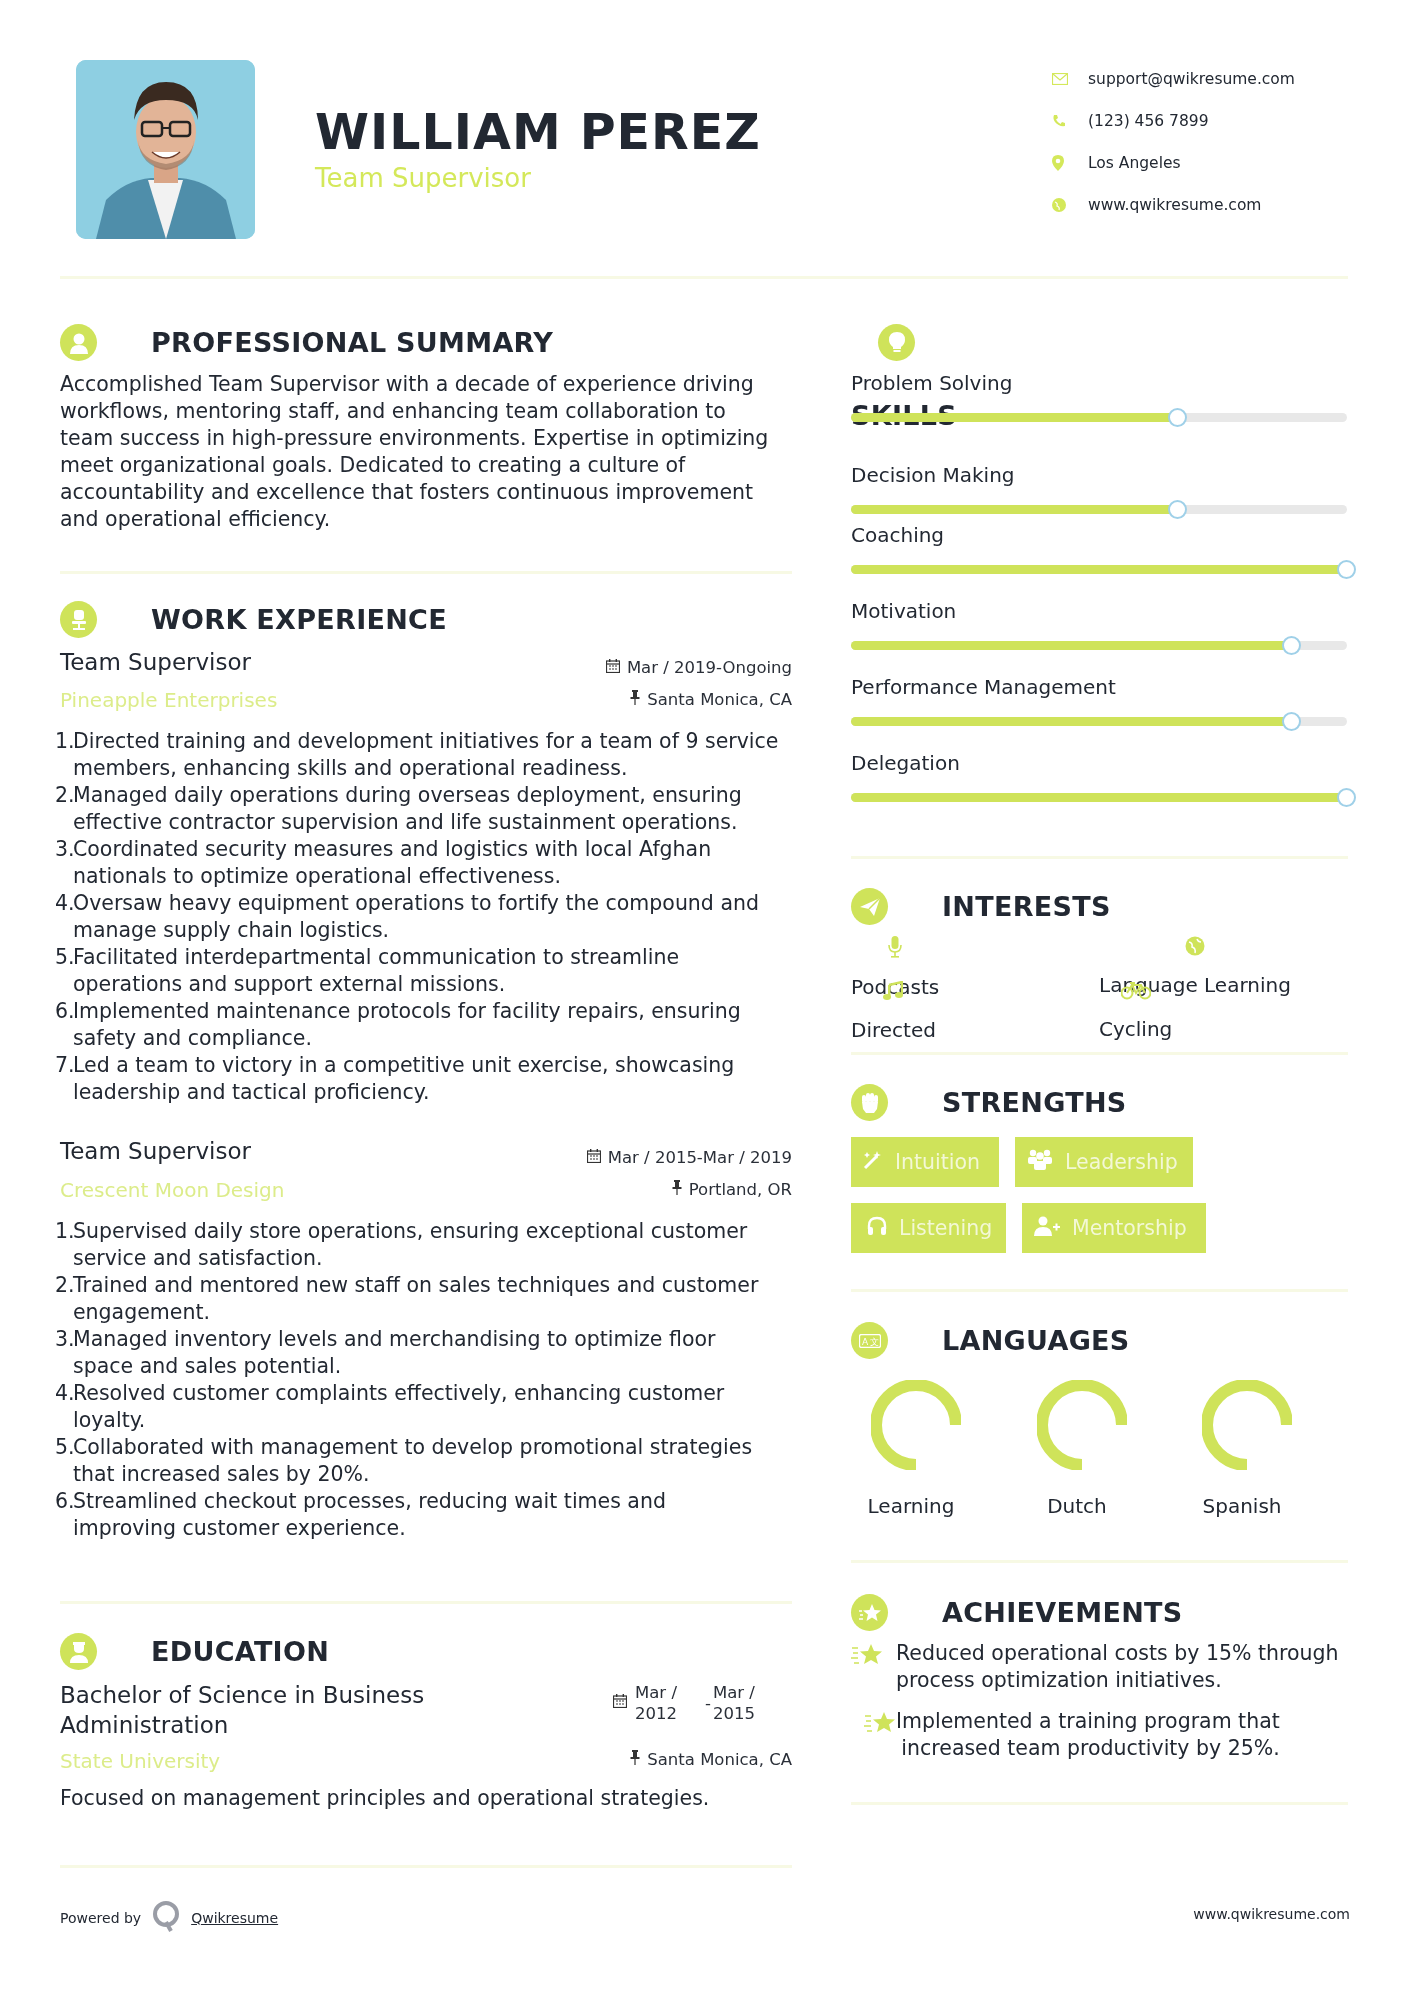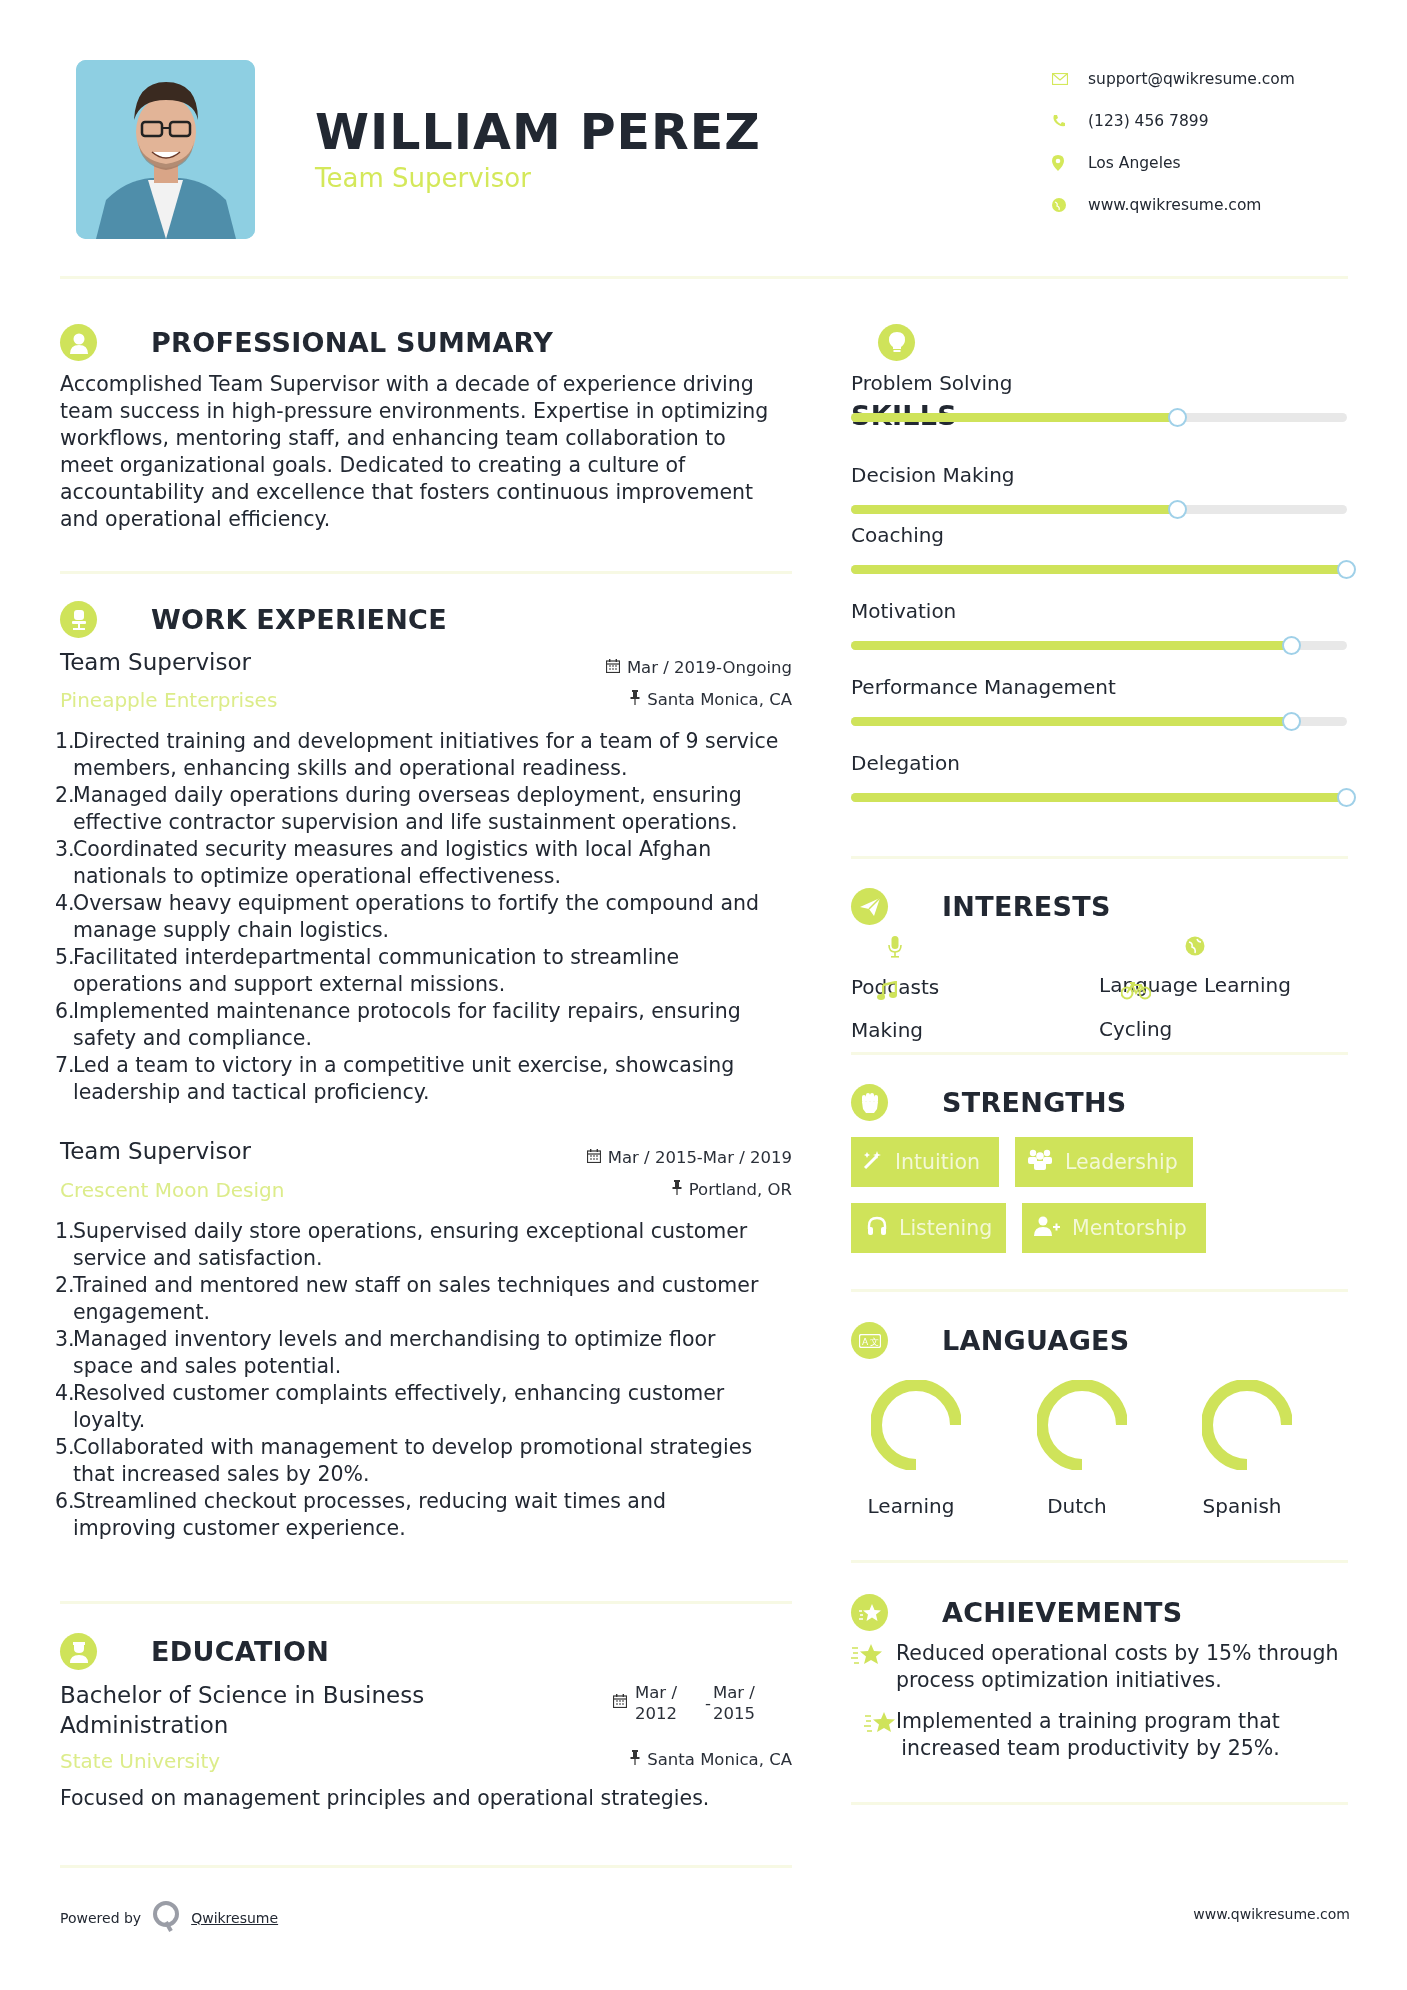--- a/index.html
+++ b/index.html
@@ -115,22 +115,22 @@
   <span class="sec-icon">
     <svg width="20" height="22" viewBox="0 0 20 22">
         <circle cx="10" cy="7" r="5.5" fill="#fff"></circle>
         <path d="M1 22 Q1 13 10 13 Q19 13 19 22 Z" fill="#fff"></path>
       </svg>
   </span>
   <span class="sec-title">PROFESSIONAL SUMMARY</span>
 </div>
 <div class="para" style="left:60px; top:371px;">
   <div>Accomplished Team Supervisor with a decade of experience driving</div>
+  <div>workflows, mentoring staff, and enhancing team collaboration to</div>
   <div>team success in high-pressure environments. Expertise in optimizing</div>
-  <div>workflows, mentoring staff, and enhancing team collaboration to</div>
   <div>meet organizational goals. Dedicated to creating a culture of</div>
   <div>accountability and excellence that fosters continuous improvement</div>
   <div>and operational efficiency.</div>
 </div>
 <div class="hr" style="left:60px; top:571px; width:732px;"></div>
 
 <div class="sec-head" style="left:60px; top:601px;">
   <span class="sec-icon">
     <svg width="18" height="22" viewBox="0 0 18 22">
         <rect x="4" y="1" width="10" height="10" rx="3" fill="#fff"></rect>
@@ -379,21 +379,21 @@
 </div>
 <div class="interest" style="left:851px; top:981px;">
   <span>
     <svg width="20" height="20" viewBox="0 0 20 20">
         <path d="M6 4 L19 1 L19 14" fill="none" stroke="#cfe35a" stroke-width="2.5"></path>
         <rect x="5" y="4" width="2.5" height="12" fill="#cfe35a"></rect>
         <ellipse cx="4" cy="16" rx="4" ry="3" fill="#cfe35a"></ellipse>
         <ellipse cx="16" cy="14" rx="4" ry="3" fill="#cfe35a"></ellipse>
       </svg>
   </span>
-  <span>Making</span>
+  <span>Directed</span>
 </div>
 <div class="interest" style="left:1099px; top:981px;">
   <span>
     <svg width="30" height="18" viewBox="0 0 30 18">
         <circle cx="6" cy="11" r="5.5" fill="none" stroke="#cfe35a" stroke-width="2"></circle>
         <circle cx="24" cy="11" r="5.5" fill="none" stroke="#cfe35a" stroke-width="2"></circle>
         <path d="M6 11 L11 3 L20 3 L24 11 M11 3 L15 11 L20 3 M9 1 L14 1" fill="none" stroke="#cfe35a" stroke-width="2"></path>
       </svg>
   </span>
   <span>Cycling</span>

